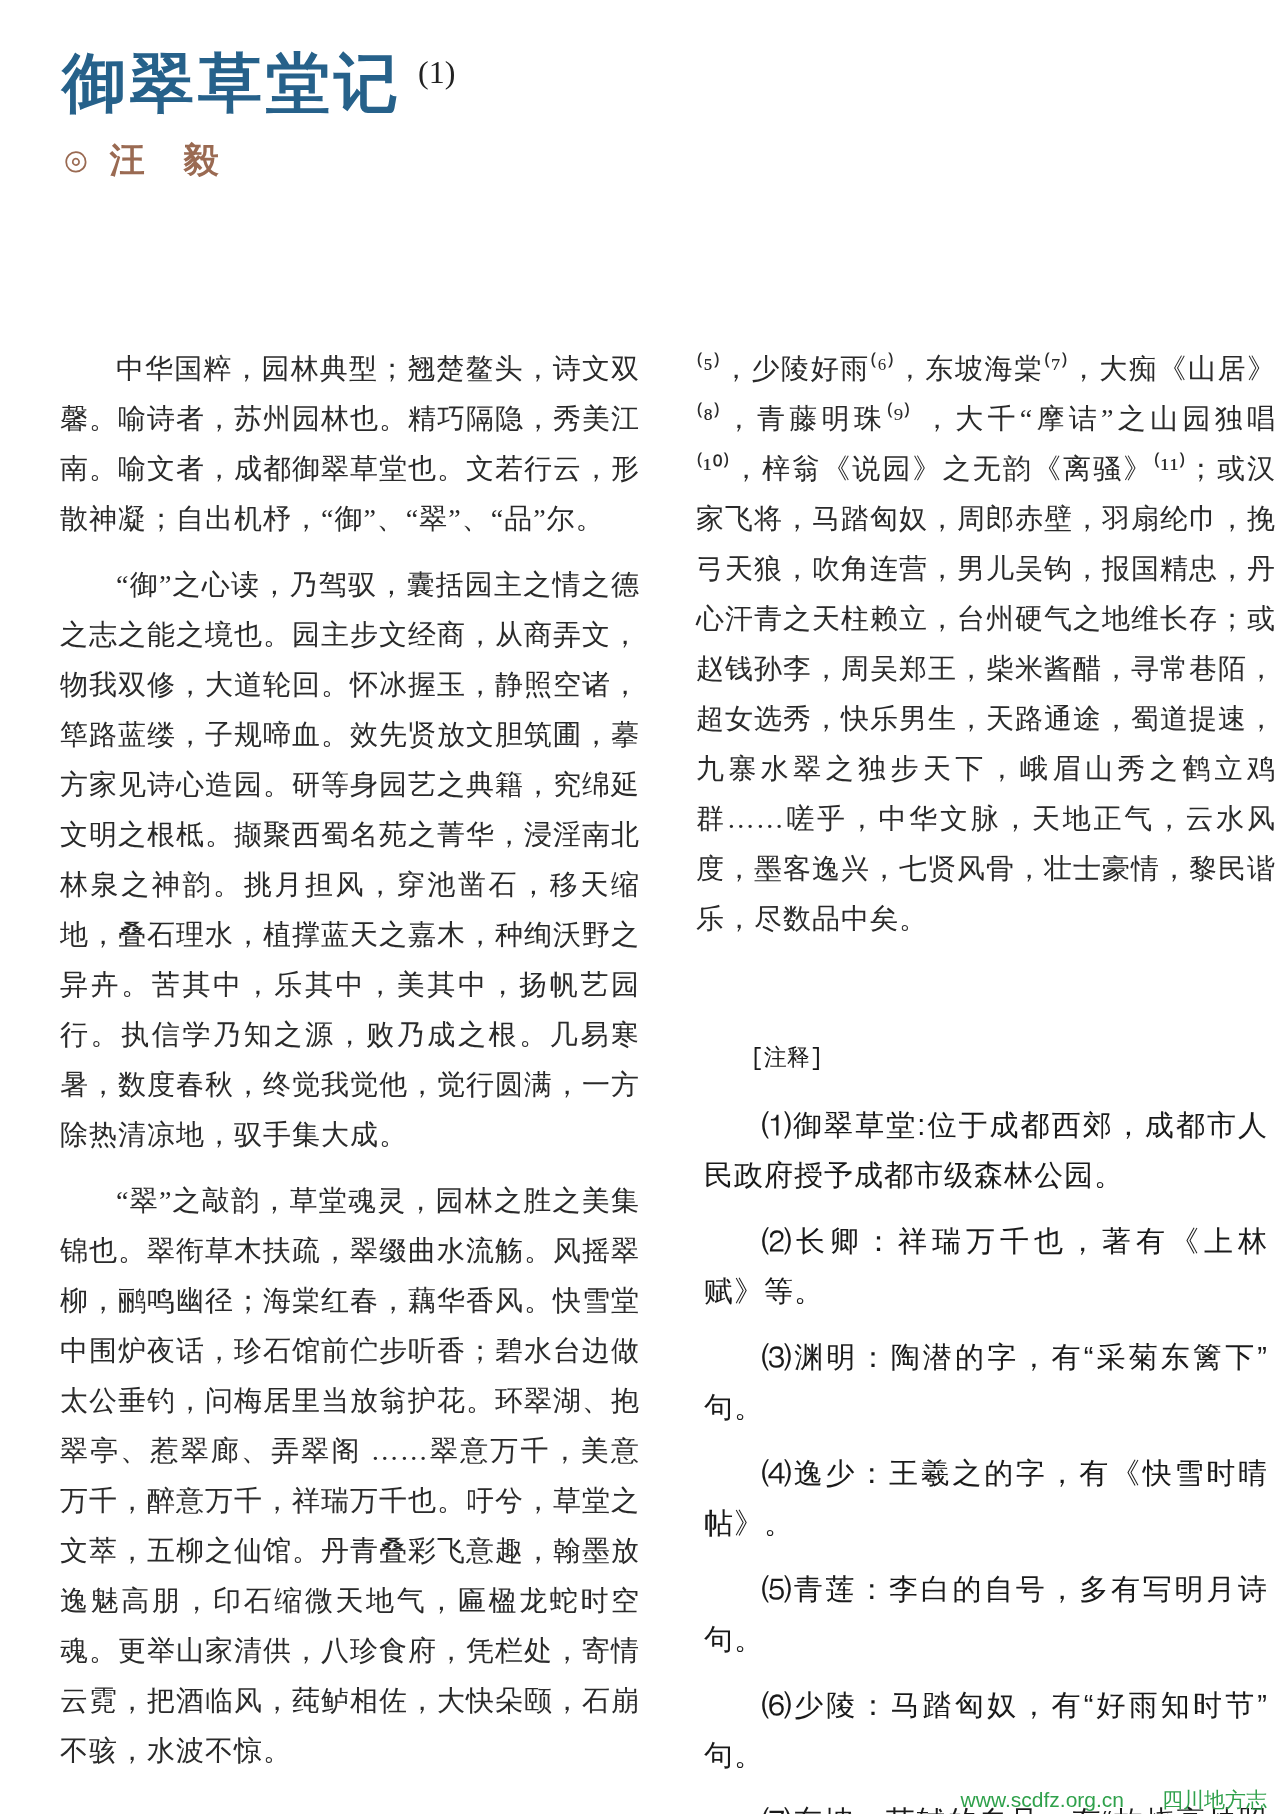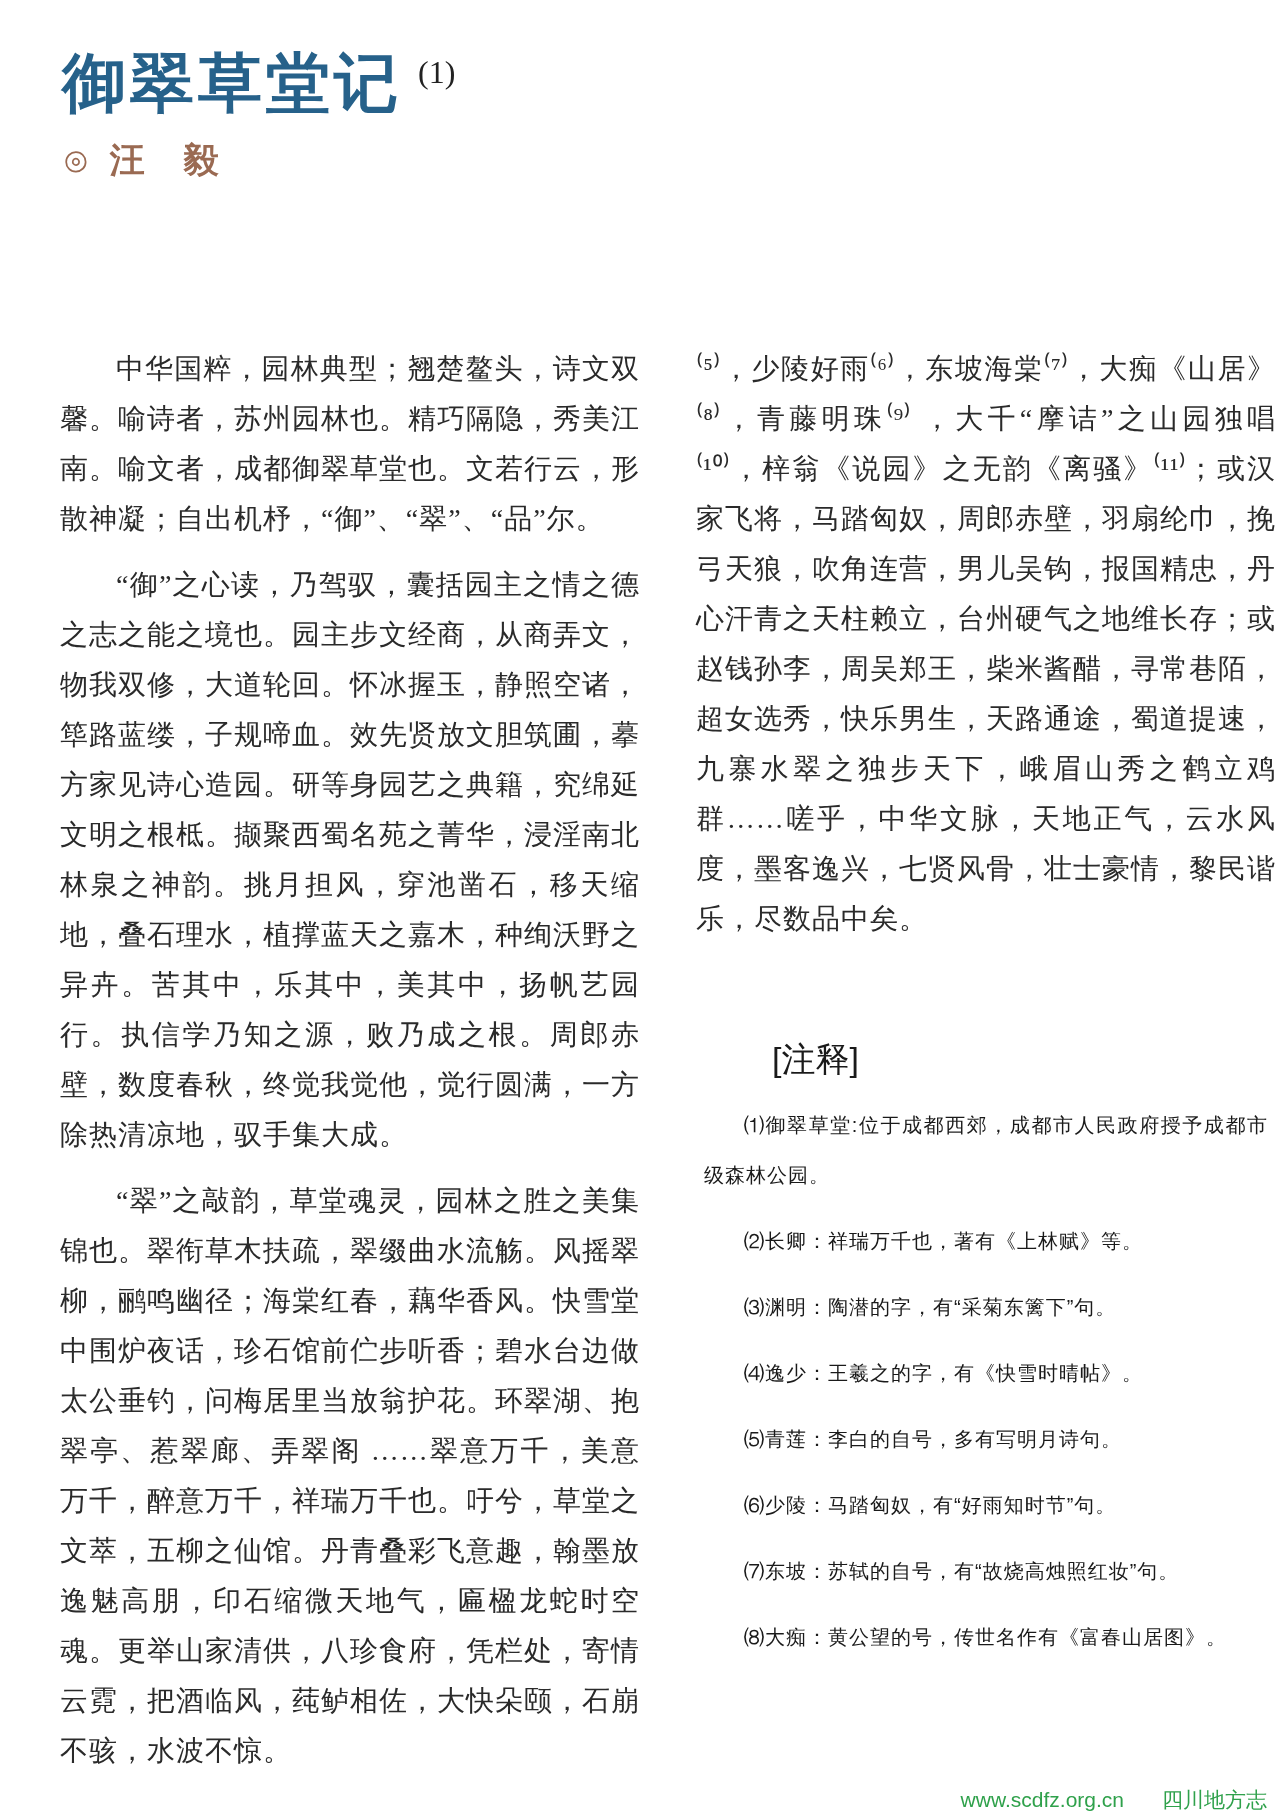--- a/index.html
+++ b/index.html
@@ -68,27 +68,28 @@
     letter-spacing:1px;
   }
   .indent{
     text-indent:2em;
   }
   .notes{
     margin-top:66px;
     font-family:"Liberation Sans", sans-serif;
   }
   .notes-header{
-    font-size:34px;
+    font-size:23px;
     line-height:50px;
     color:var(--notes-color);
     text-indent:2em;
+    font-family:Liberation Mono, monospace;
   }
   .note{
-    font-size:20px;
+    font-size:29px;
     line-height:50px;
     color:var(--notes-color);
     text-align:justify;
     text-justify:inter-character;
     text-indent:2em;
     letter-spacing:1px;
   }
   .watermark{
     position:absolute;
     right:16px;
@@ -111,21 +112,21 @@
     <h1 class="title"><span>御翠草堂记</span><sup>(1)</sup></h1>
     <div class="author">
       <span class="marker">⊙</span><span>汪　毅</span>
     </div>
   </header>
 
   <main class="columns">
 
     <section class="col col-left">
       <p class="para indent">中华国粹，园林典型；翘楚鳌头，诗文双馨。喻诗者，苏州园林也。精巧隔隐，秀美江南。喻文者，成都御翠草堂也。文若行云，形散神凝；自出机杼，“御”、“翠”、“品”尔。</p>
-      <p class="para indent">“御”之心读，乃驾驭，囊括园主之情之德之志之能之境也。园主步文经商，从商弄文，物我双修，大道轮回。怀冰握玉，静照空诸，筚路蓝缕，子规啼血。效先贤放文胆筑圃，摹方家见诗心造园。研等身园艺之典籍，究绵延文明之根柢。撷聚西蜀名苑之菁华，浸淫南北林泉之神韵。挑月担风，穿池凿石，移天缩地，叠石理水，植撑蓝天之嘉木，种绚沃野之异卉。苦其中，乐其中，美其中，扬帆艺园行。执信学乃知之源，败乃成之根。周郎赤壁，数度春秋，终觉我觉他，觉行圆满，一方除热清凉地，驭手集大成。</p>
+      <p class="para indent">“御”之心读，乃驾驭，囊括园主之情之德之志之能之境也。园主步文经商，从商弄文，物我双修，大道轮回。怀冰握玉，静照空诸，筚路蓝缕，子规啼血。效先贤放文胆筑圃，摹方家见诗心造园。研等身园艺之典籍，究绵延文明之根柢。撷聚西蜀名苑之菁华，浸淫南北林泉之神韵。挑月担风，穿池凿石，移天缩地，叠石理水，植撑蓝天之嘉木，种绚沃野之异卉。苦其中，乐其中，美其中，扬帆艺园行。执信学乃知之源，败乃成之根。几易寒暑，数度春秋，终觉我觉他，觉行圆满，一方除热清凉地，驭手集大成。</p>
       <p class="para indent">“翠”之敲韵，草堂魂灵，园林之胜之美集锦也。翠衔草木扶疏，翠缀曲水流觞。风摇翠柳，鹂鸣幽径；海棠红春，藕华香风。快雪堂中围炉夜话，珍石馆前伫步听香；碧水台边做太公垂钓，问梅居里当放翁护花。环翠湖、抱翠亭、惹翠廊、弄翠阁 ……翠意万千，美意万千，醉意万千，祥瑞万千也。吁兮，草堂之文萃，五柳之仙馆。丹青叠彩飞意趣，翰墨放逸魅高朋，印石缩微天地气，匾楹龙蛇时空魂。更举山家清供，八珍食府，凭栏处，寄情云霓，把酒临风，莼鲈相佐，大快朵颐，石崩不骇，水波不惊。</p>
 
     </section>
 
     <section class="col col-right">
       <p class="para">⁽⁵⁾，少陵好雨⁽⁶⁾，东坡海棠⁽⁷⁾，大痴《山居》⁽⁸⁾，青藤明珠⁽⁹⁾ ，大千“摩诘”之山园独唱⁽¹⁰⁾，梓翁《说园》之无韵《离骚》⁽¹¹⁾；或汉家飞将，马踏匈奴，周郎赤壁，羽扇纶巾，挽弓天狼，吹角连营，男儿吴钩，报国精忠，丹心汗青之天柱赖立，台州硬气之地维长存；或赵钱孙李，周吴郑王，柴米酱醋，寻常巷陌，超女选秀，快乐男生，天路通途，蜀道提速，九寨水翠之独步天下，峨眉山秀之鹤立鸡群……嗟乎，中华文脉，天地正气，云水风度，墨客逸兴，七贤风骨，壮士豪情，黎民谐乐，尽数品中矣。</p>
 
       <div class="notes">
         <p class="notes-header">[注释]</p>
         <p class="note">⑴御翠草堂:位于成都西郊，成都市人民政府授予成都市级森林公园。</p>

